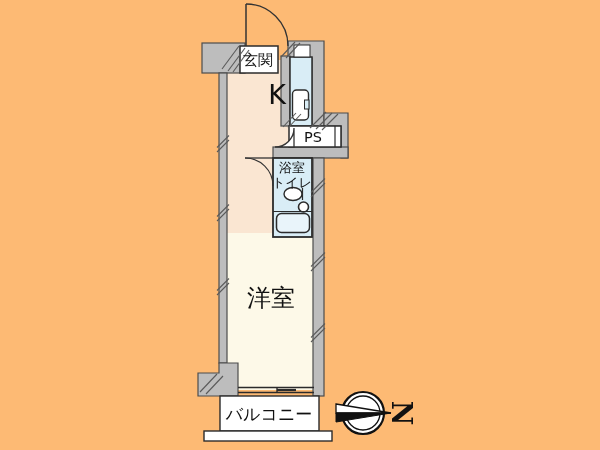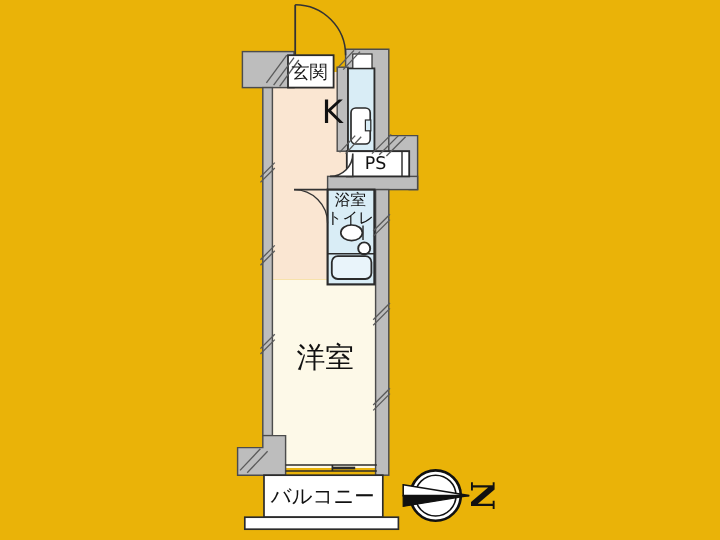--- a/index.html
+++ b/index.html
@@ -1,16 +1,16 @@
 <!DOCTYPE html>
 <html style="--wall: #bdbdbd; --floor-kitchen: #fae6d2; --floor-room: #fdf9e8; --wet-area: #d9edf6; --bathtub: #e9f4fa; --line: #2b2b2b; --hatch: #5a5a5a;"><head>
 <meta charset="utf-8">
 <style>
   html,body{margin:0;padding:0;background:#fff;}
-  #stage{position:relative;width:600px;height:450px;background:#eab308;overflow:hidden;
+  #stage{position:relative;width:600px;height:450px;background:#fdba74;overflow:hidden;
          font-family:"DejaVu Sans",sans-serif;}
   svg{display:block;}
   .wall{fill:var(--wall);stroke:#4c4c4c;stroke-width:1.2;}
   .floor-k{fill:var(--floor-kitchen);}
   .floor-r{fill:var(--floor-room);}
   .wet{fill:var(--wet-area);stroke:var(--line);stroke-width:1.5;}
   .whitebox{fill:#ffffff;stroke:var(--line);stroke-width:1.5;}
   .fixture{fill:#ffffff;stroke:var(--line);stroke-width:1.4;}
   .tub{fill:var(--bathtub);stroke:var(--line);stroke-width:1.5;}
   .doorline{fill:none;stroke:#333333;stroke-width:1.3;}

